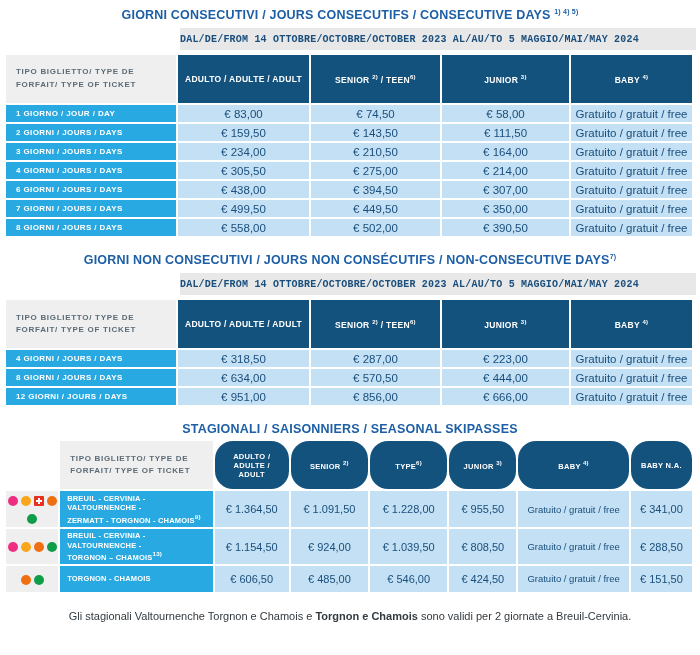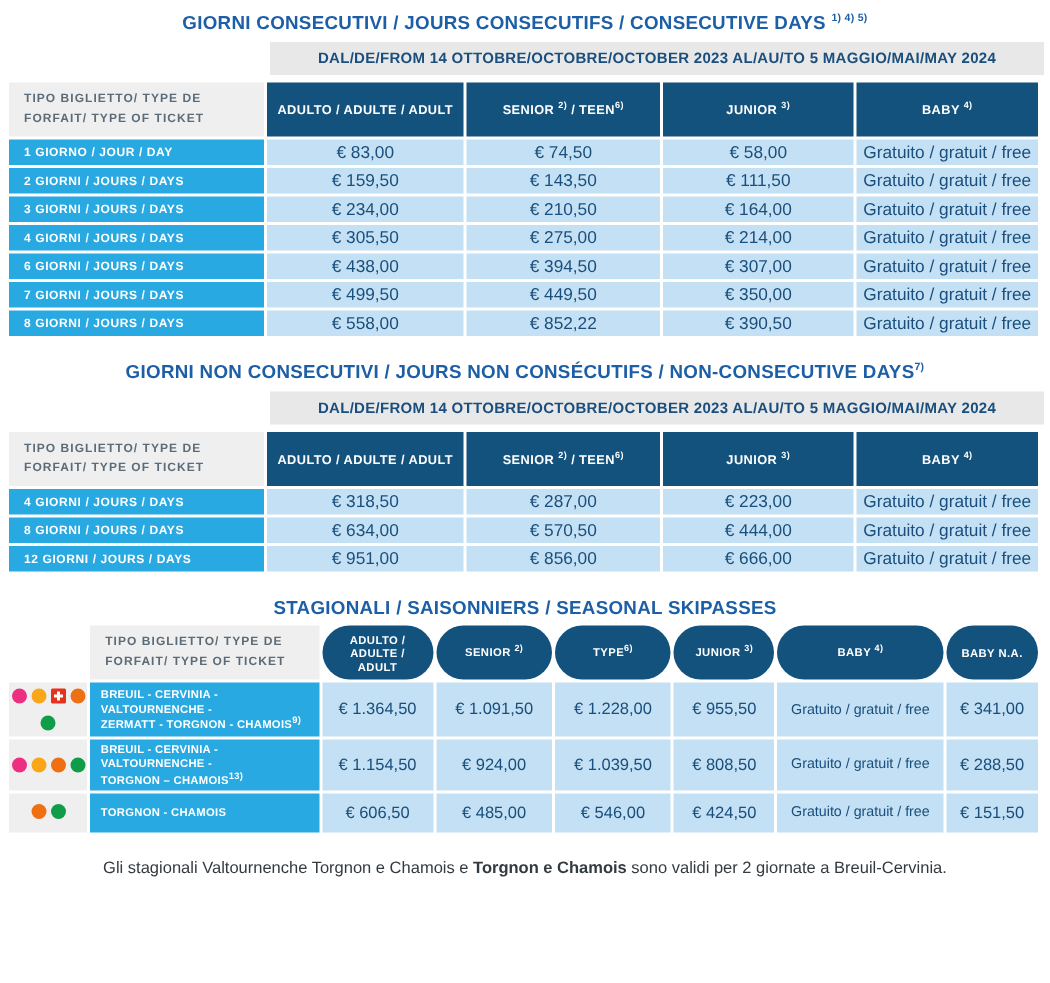--- a/index.html
+++ b/index.html
@@ -3,28 +3,28 @@
 <meta charset="utf-8">
 <style>
   html,body{margin:0;padding:0;}
   body{width:700px;height:655px;background:#fff;font-family:"Liberation Sans",sans-serif;}
   .page{width:700px;height:655px;overflow:hidden;}
 
   .section-title{margin-top:8px;font-size:12.5px;font-weight:bold;color:#1D5FA6;text-align:center;letter-spacing:.2px;}
   .section-title sup{font-size:7px;}
   .gap-top{margin-top:15px;}
 
-  .date-bar{margin:6px 4px 0 180px;background:#E8E8E8;color:#1A4E7C;font-weight:bold;font-size:10px;text-align:center;padding:6px 0 5px;letter-spacing:.2px;}
+  .date-bar{margin:6px 4px 0 180px;background:#E8E8E8;color:#1A4E7C;font-weight:bold;font-size:10px;padding:6px 0 5px;letter-spacing:.2px;font-family:Liberation Mono, monospace;}
 
   table.price-table{border-collapse:separate;border-spacing:2px;margin:3px 0 0 4px;table-layout:fixed;}
   .t12{width:690px;}
   .t3{width:690px;}
   th,td{box-sizing:border-box;overflow:hidden;}
 
-  .th-dark{background:#14527E;color:#fff;font-size:8.5px;font-weight:bold;text-align:center;height:36px;padding:2px;letter-spacing:.3px;}
+  .th-dark{background:#14527E;color:#fff;font-size:8.5px;font-weight:bold;text-align:center;height:48px;padding:2px;letter-spacing:.3px;}
   .th-dark sup{font-size:6px;}
   .th-light{background:#EFEFEF;color:#5B6B77;font-size:8px;font-weight:bold;text-align:left;padding:4px 10px;letter-spacing:.7px;line-height:1.6;}
   .th-empty{background:transparent;}
 
   .row-label{background:#29A9E1;color:#fff;font-size:8px;font-weight:bold;letter-spacing:.4px;text-align:left;padding:3px 10px;line-height:1.25;}
   .price-cell{background:#C3E0F4;color:#1A4E7C;font-size:11.5px;text-align:center;padding:2px 0;height:17px;}
 
   .t3 .th-dark{font-size:7.5px;border-radius:18px;}
   .t3 .row-label{font-size:7.5px;padding:2px 7px;letter-spacing:.2px;}
   .t3 .price-cell{font-size:11px;height:26px;}
@@ -103,21 +103,21 @@
           <tr>
           <td class="row-label">7 GIORNI / JOURS / DAYS</td>
           <td class="price-cell">€ 499,50</td>
           <td class="price-cell">€ 449,50</td>
           <td class="price-cell">€ 350,00</td>
           <td class="price-cell">Gratuito / gratuit / free</td>
         </tr>
           <tr>
           <td class="row-label">8 GIORNI / JOURS / DAYS</td>
           <td class="price-cell">€ 558,00</td>
-          <td class="price-cell">€ 852,22</td>
+          <td class="price-cell">€ 502,00</td>
           <td class="price-cell">€ 390,50</td>
           <td class="price-cell">Gratuito / gratuit / free</td>
         </tr>
         </tbody>
     </table>
   </div>
 
   <div>
     <div class="section-title gap-top"><span>GIORNI NON CONSECUTIVI / JOURS NON CONSÉCUTIFS / NON-CONSECUTIVE DAYS</span><sup>7)</sup></div>
     <div class="date-bar">DAL/DE/FROM 14 OTTOBRE/OCTOBRE/OCTOBER 2023 AL/AU/TO 5 MAGGIO/MAI/MAY 2024</div>

